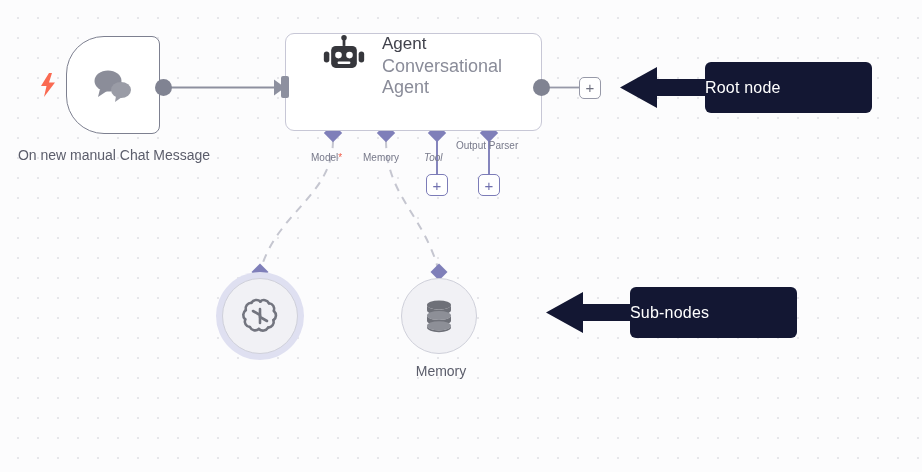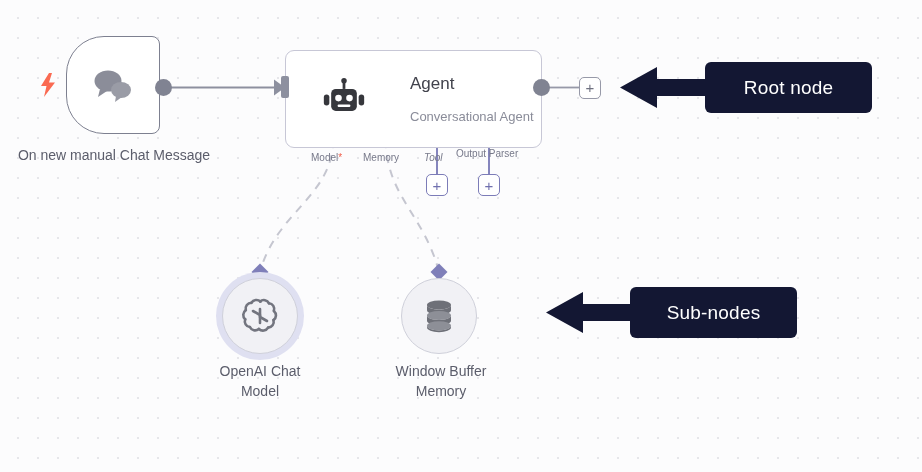--- a/index.html
+++ b/index.html
@@ -52,50 +52,49 @@
     left: 40px;
     top: 73px;
     width: 16px;
     height: 24px;
   }
 
   
   .agent-node {
     position: absolute;
     left: 285px;
-    top: 50px;
+    top: 33px;
     width: 257px;
     height: 98px;
     background: #ffffff;
     border: 1.4px solid #c7c7d6;
     border-radius: 9px;
     box-sizing: border-box;
     display: flex;
-    align-items: center;
+    align-items: flex-start;
     padding-left: 36px;
-    gap: 28px;
   }
   .agent-icon {
     width: 44px;
     height: 44px;
     flex: 0 0 44px;
   }
   .agent-text {
     margin-left: 16px;
     line-height: 1.18;
   }
   .agent-title {
     font-size: 17px;
     color: #41424c;
     font-weight: 400;
   }
   .agent-sub {
-    font-size: 13px;
+    font-size: 18px;
     color: #8a8c99;
-    margin-top: 15px;
+    margin-top: 2px;
   }
 
   
   .agent-in-port {
     position: absolute;
     left: 281px;
     top: 76px;
     width: 8px;
     height: 22px;
     background: #8d909f;
@@ -188,22 +187,21 @@
   }
 
   
   .callout {
     position: absolute;
     background: #131733;
     border-radius: 6px;
     color: #ffffff;
     display: flex;
     align-items: center;
-    justify-content: center;
-    font-size: 19px;
+    font-size: 16px;
     letter-spacing: 0.2px;
   }
 </style>
 </head>
 <body>
 
 <div id="canvas">
 
   <svg id="edge-layer" viewBox="0 0 922 472" width="922" height="472">
 
@@ -276,21 +274,21 @@
 
   <div class="plus-btn gray" style="left:579px; top:76.5px;">
     <span class="plus-glyph">+</span>
   </div>
 
   <div class="port-label" style="left:311px; top:152px;">
     <span>Model</span><span class="req-star">*</span>
   </div>
   <div class="port-label" style="left:363px; top:152px;">Memory</div>
   <div class="port-label" style="left:424px; top:152px;font-style:italic;">Tool</div>
-  <div class="port-label" style="left:456px; top:140px;margin-top:8px;">Output Parser</div>
+  <div class="port-label" style="left:456px; top:140px;">Output Parser</div>
 
   <div class="plus-btn purple" style="left:426px; top:174px;">
     <span class="plus-glyph">+</span>
   </div>
   <div class="plus-btn purple" style="left:478px; top:174px;">
     <span class="plus-glyph">+</span>
   </div>
 
   <div class="subnode-halo" style="left:216px; top:272px;"></div>
   <div class="subnode" style="left:222px; top:278px;">
@@ -304,37 +302,32 @@
         <path d="M19.9 34.0c-3.1 2.5-7.4 1.4-9.0-2.0"></path>
         <path d="M10.9 32.0c-3.8-0.4-6.0-4.2-4.7-7.7"></path>
         <path d="M6.2 24.3c-2.8-2.6-2.5-7.0 0.6-9.2"></path>
         <path d="M6.8 15.1c-0.9-3.7 1.8-7.3 5.6-7.3"></path>
         <path d="M12.4 7.8c2.0-3.2 6.4-3.9 9.2-1.1"></path>
         <path d="M21 14.0l0 8.0 7 4.0"></path>
         <path d="M21 28.0l0-8.0-7-4.0"></path>
       </g>
     </svg>
   </div>
-  <div class="caption" style="left:180px; top:362px; width:160px;">
-    <div>OpenAI Chat</div>
-    <div>Model</div>
-  </div>
 
   <div class="subnode" style="left:401px; top:278px;">
     <svg width="40" height="40" viewBox="0 0 40 40">
       <ellipse cx="20" cy="9" rx="12" ry="4.6" fill="#6e7078"></ellipse>
       <path d="M8 9 v5.2 c0 2.5 5.4 4.6 12 4.6 s12-2.1 12-4.6 V9 c0 2.5-5.4 4.6-12 4.6 S8 11.5 8 9 z" fill="#6e7078"></path>
       <ellipse cx="20" cy="19.5" rx="12" ry="4.6" fill="#8d8f97"></ellipse>
       <path d="M8 19.5 v5.2 c0 2.5 5.4 4.6 12 4.6 s12-2.1 12-4.6 v-5.2 c0 2.5-5.4 4.6-12 4.6 s-12-2.1-12-4.6 z" fill="#6e7078"></path>
       <ellipse cx="20" cy="29.8" rx="12" ry="4.6" fill="#8d8f97"></ellipse>
       <path d="M8 29.8 v1.8 c0 2.5 5.4 4.6 12 4.6 s12-2.1 12-4.6 v-1.8 c0 2.5-5.4 4.6-12 4.6 s-12-2.1-12-4.6 z" fill="#6e7078"></path>
     </svg>
   </div>
   <div class="caption" style="left:359px; top:362px; width:164px;">
-    <div>Window Buffer</div>
     <div>Memory</div>
   </div>
 
   <div class="callout" style="left:705px; top:62px; width:167px; height:51px;">
     <span>Root node</span>
   </div>
 
   <div class="callout" style="left:630px; top:287px; width:167px; height:51px;">
     <span>Sub-nodes</span>
   </div>

